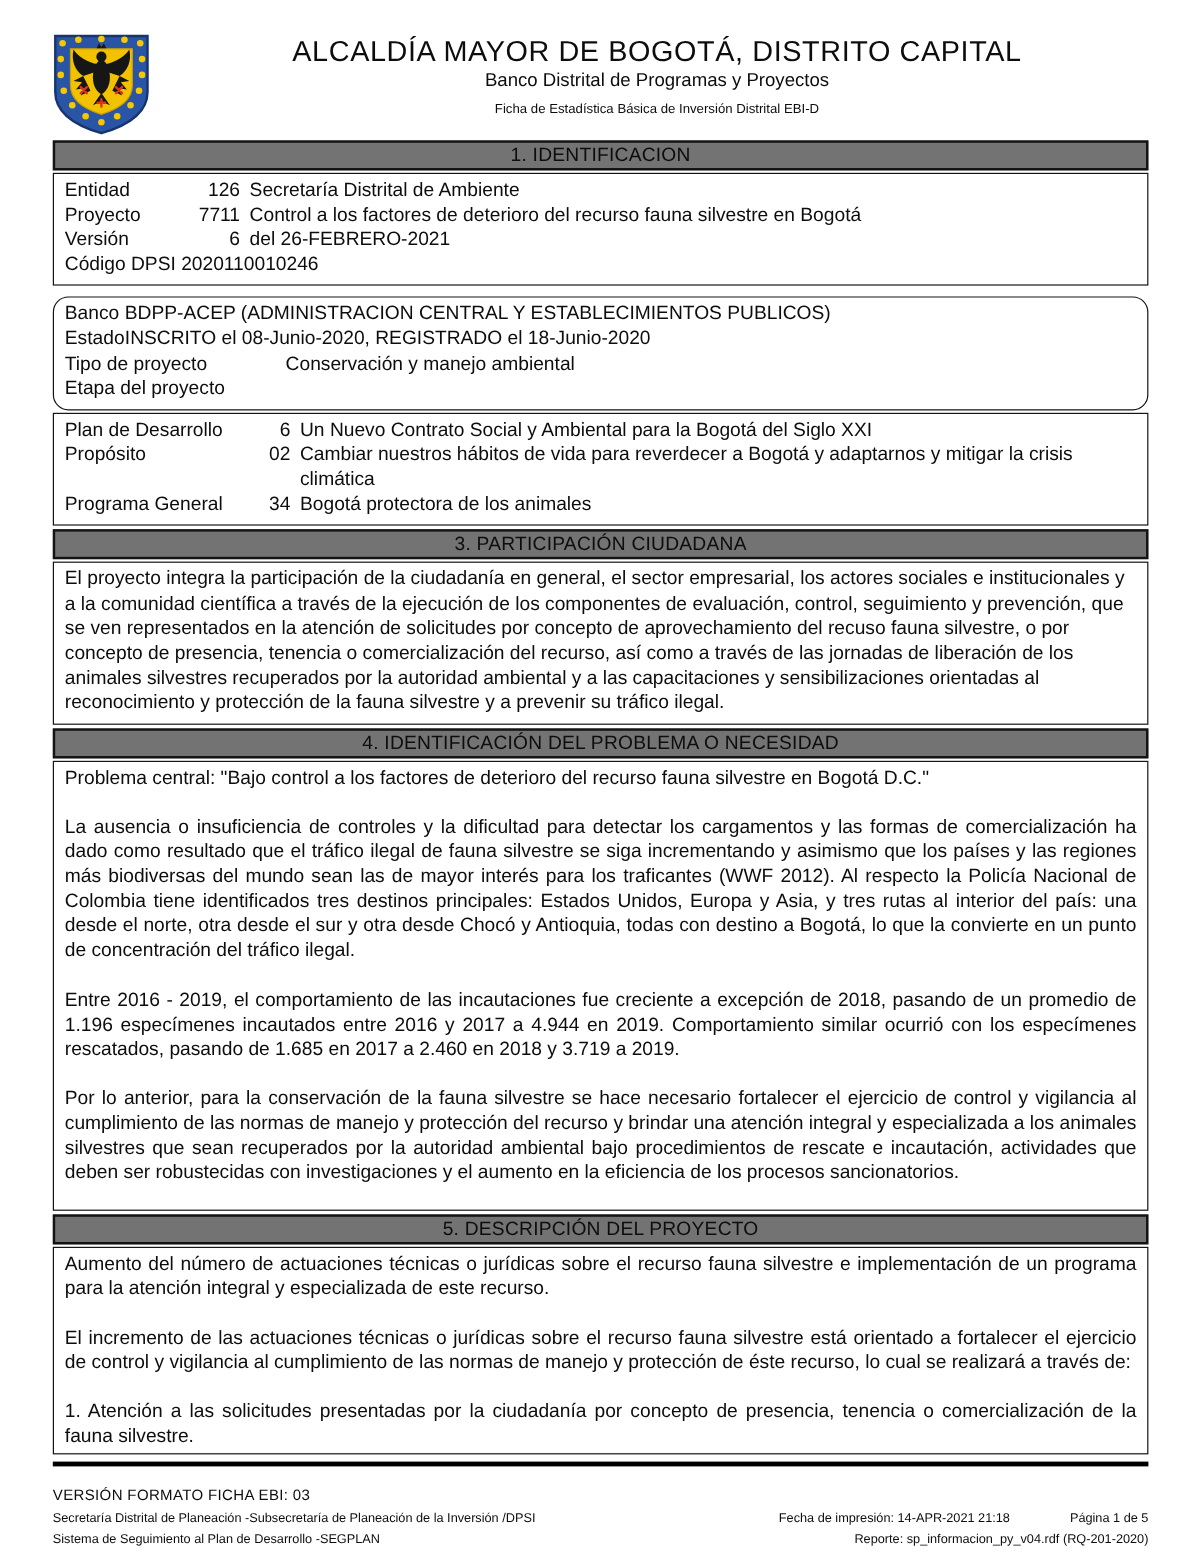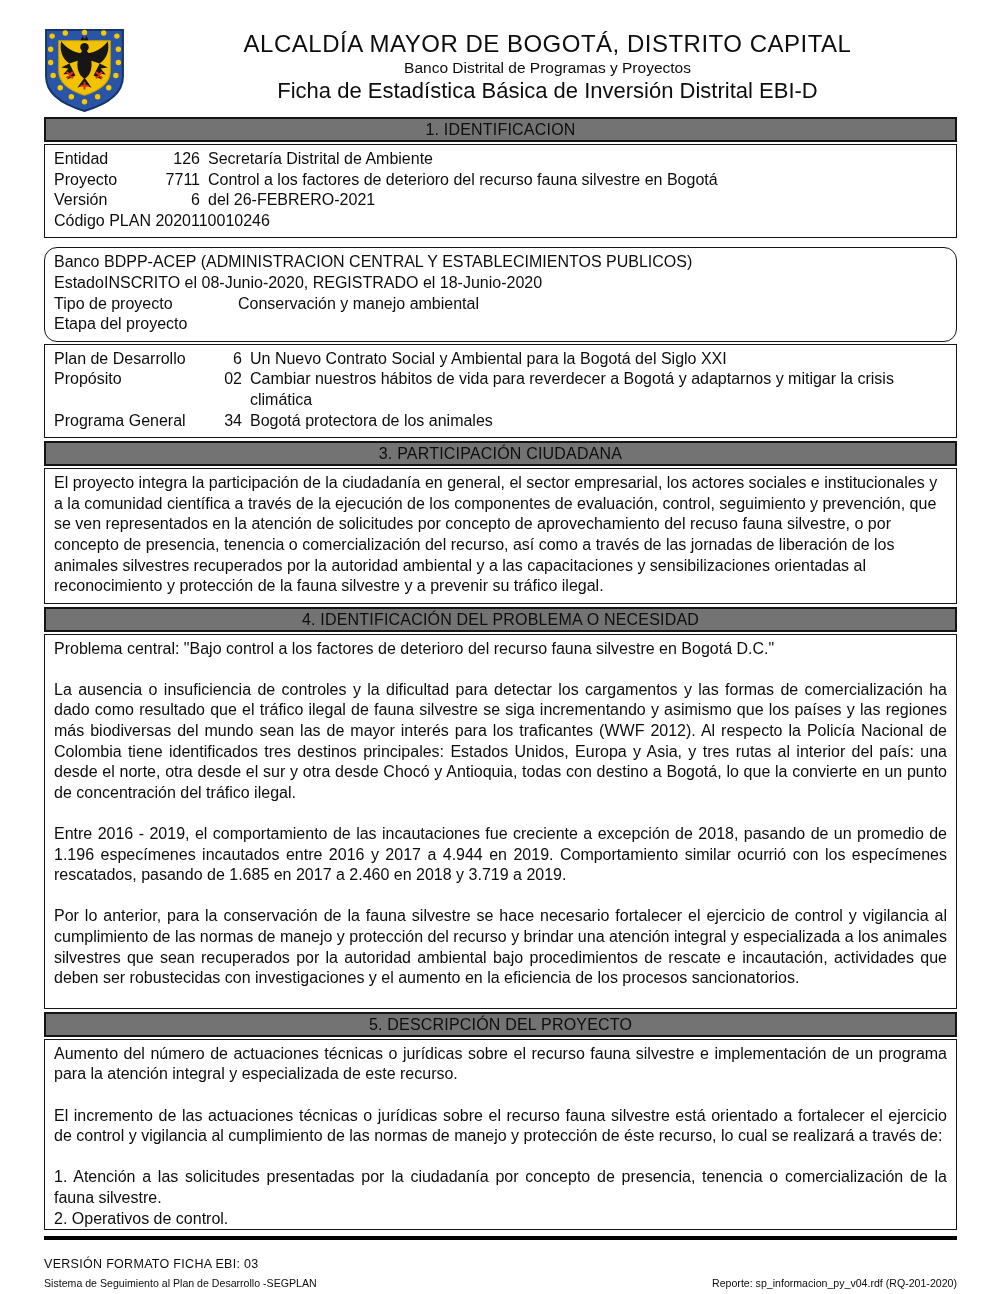--- a/index.html
+++ b/index.html
@@ -11,21 +11,21 @@
     position: relative; overflow: hidden;
   }
   .page { display: flex; flex-direction: column; height: 1294px; justify-content: flex-end; }
 
   
   .doc-header { position: relative; height: 114px; flex: none; }
   .logo { position: absolute; left: 40px; top: 27px; width: 89px; height: 87px; }
   .titles { margin-left: 95px; padding-top: 30px; text-align: center; }
   .t1 { font-size: 24px; letter-spacing: 0.5px; line-height: 27px; }
   .t2 { font-size: 15.5px; line-height: 22px; }
-  .t3 { font-size: 22px; line-height: 24px; }
+  .t3 { font-size: 11px; line-height: 24px; }
 
   
   .content { flex: 1 1 auto; min-height: 0; margin: 0 43px 0 44px; display: flex; flex-direction: column; }
   .sec-bar {
     flex: none;
     border: 2px solid #141414; background: #737373;
     text-align: center; font-size: 16px; line-height: 19px;
     padding: 1px 0 1px; margin-top: 3px; letter-spacing: 0.2px;
   }
   .box {
@@ -127,21 +127,21 @@
         <span>Proyecto</span>
         <span class="num">7711</span>
         <span>Control a los factores de deterioro del recurso fauna silvestre en Bogotá</span>
       </div>
       <div class="kv1">
         <span>Versión</span>
         <span class="num">6</span>
         <span>del 26-FEBRERO-2021</span>
       </div>
       <div class="kvfull">
-        <span>Código PLAN</span>
+        <span>Código DPSI</span>
         <span>2020110010246</span>
       </div>
     </div>
 
     <div class="box gap-top">
       <div class="kvb-n">
         <span>Banco</span>
         <span>BDPP-ACEP (ADMINISTRACION CENTRAL Y ESTABLECIMIENTOS PUBLICOS)</span>
       </div>
       <div class="kvb-n">
@@ -211,18 +211,25 @@
       <div class="para just">1. Atención a las solicitudes presentadas por la ciudadanía por concepto de presencia, tenencia o comercialización de la fauna silvestre.</div>
       <div class="para">2. Operativos de control.</div>
       <div class="para just">3. Disposición final de los especímenes recuperados por la Secretaría Distrital de Ambiente a través de procedimientos</div>
     </div>
 
   </div>
 
   <footer class="footer">
     <div class="fversion">VERSIÓN FORMATO FICHA EBI: 03</div>
     <div class="frow">
+      <span>Secretaría Distrital de Planeación -Subsecretaría de Planeación de la Inversión /DPSI</span>
+      <span class="right-group">
+        <span>Fecha de impresión: 14-APR-2021 21:18</span>
+        <span>Página  1 de 5</span>
+      </span>
+    </div>
+    <div class="frow">
       <span>Sistema de Seguimiento al Plan de Desarrollo -SEGPLAN</span>
       <span>Reporte: sp_informacion_py_v04.rdf (RQ-201-2020)</span>
     </div>
   </footer>
 
 </div>
 
 </body></html>

